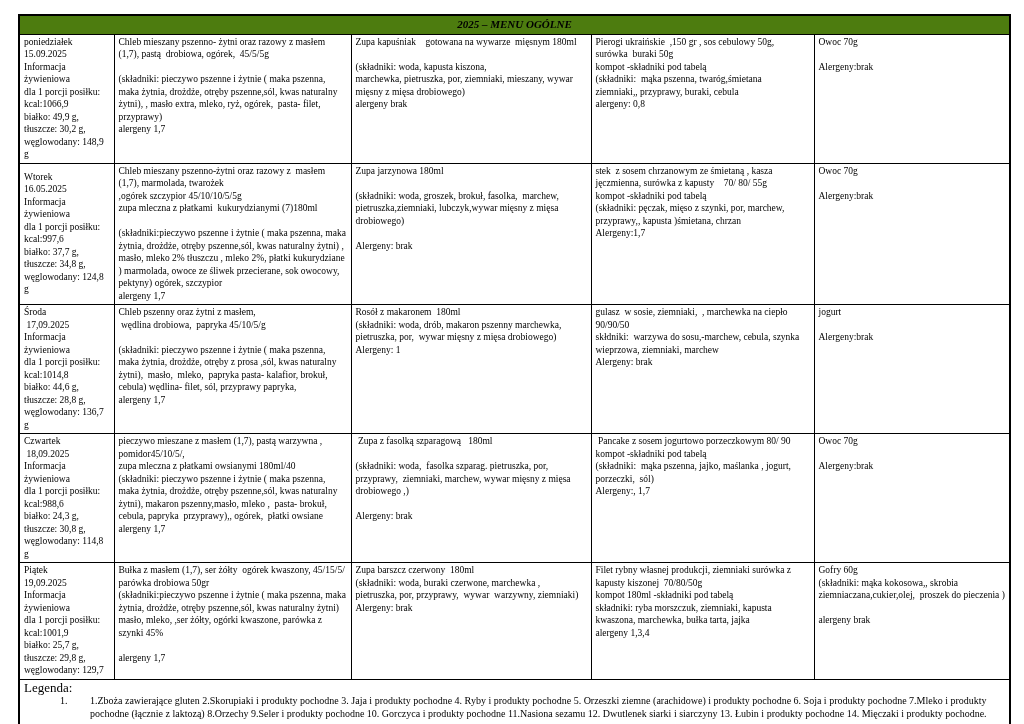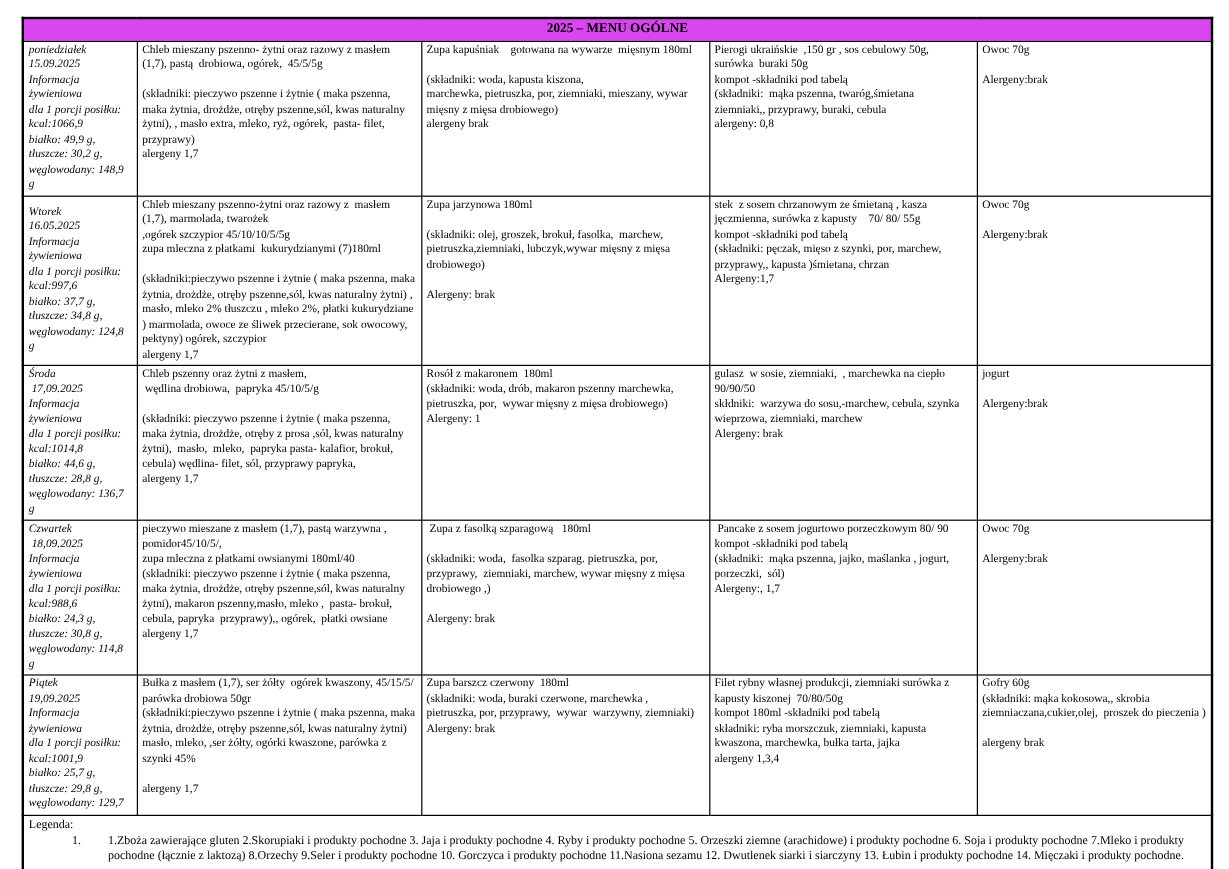--- a/index.html
+++ b/index.html
@@ -23,41 +23,42 @@
   td, th {
     border: 1px solid #000;
     vertical-align: top;
     padding: 1px 4px 2px 4px;
     font-size: 9.5px;
     line-height: 12.5px;
     font-weight: normal;
     text-align: left;
   }
   .title-cell {
-    background: #d946ef;
+    background: #4d7c0f;
     text-align: center;
     font-weight: bold;
     font-size: 11px;
     height: 19px;
     padding: 2px;
+    font-style: italic;
   }
   .col-header {
     font-size: 10.5px;
     height: 16px;
     vertical-align: bottom;
   }
   .cell-text { white-space: pre-wrap; display: block; }
-  td.data-col { vertical-align: middle; font-style: italic; }
+  td.data-col { vertical-align: middle; }
   tr.r1 { height: 104px; }
   tr.r2 { height: 131px; }
   tr.r3 { height: 109px; }
   tr.r4 { height: 105px; }
   tr.r5 { height: 115px; margin-left: 27px; }
   tr.legend-row { height: 94px; }
-  .legend-title { font-size: 10px; line-height: 13px; }
+  .legend-title { font-size: 13px; line-height: 13px; }
   .legend-list { margin-left: 36px; }
   .legend-item { display: flex; font-size: 10px; line-height: 13.5px; }
   .legend-num { width: 30px; flex: 0 0 30px; }
   .legend-text { flex: 1; white-space: pre-wrap; }
 </style>
 </head>
 <body>
 
 <div class="page">
   <table class="menu">
@@ -127,21 +128,21 @@
             <span class="cell-text">Chleb mieszany pszenno-żytni oraz razowy z  masłem (1,7), marmolada, twarożek
 ,ogórek szczypior 45/10/10/5/5g
 zupa mleczna z płatkami  kukurydzianymi (7)180ml
 
 (składniki:pieczywo pszenne i żytnie ( maka pszenna, maka żytnia, drożdże, otręby pszenne,sól, kwas naturalny żytni) , masło, mleko 2% tłuszczu , mleko 2%, płatki kukurydziane ) marmolada, owoce ze śliwek przecierane, sok owocowy, pektyny) ogórek, szczypior
 alergeny 1,7</span>
           </td>
       <td>
             <span class="cell-text">Zupa jarzynowa 180ml
 
-(składniki: olej, groszek, brokuł, fasolka,  marchew, pietruszka,ziemniaki, lubczyk,wywar mięsny z mięsa drobiowego)
+(składniki: woda, groszek, brokuł, fasolka,  marchew, pietruszka,ziemniaki, lubczyk,wywar mięsny z mięsa drobiowego)
 
 Alergeny: brak</span>
           </td>
       <td>
             <span class="cell-text">stek  z sosem chrzanowym ze śmietaną , kasza jęczmienna, surówka z kapusty    70/ 80/ 55g
 kompot -składniki pod tabelą
 (składniki: pęczak, mięso z szynki, por, marchew, przyprawy,, kapusta )śmietana, chrzan
 Alergeny:1,7</span>
           </td>
       <td>

